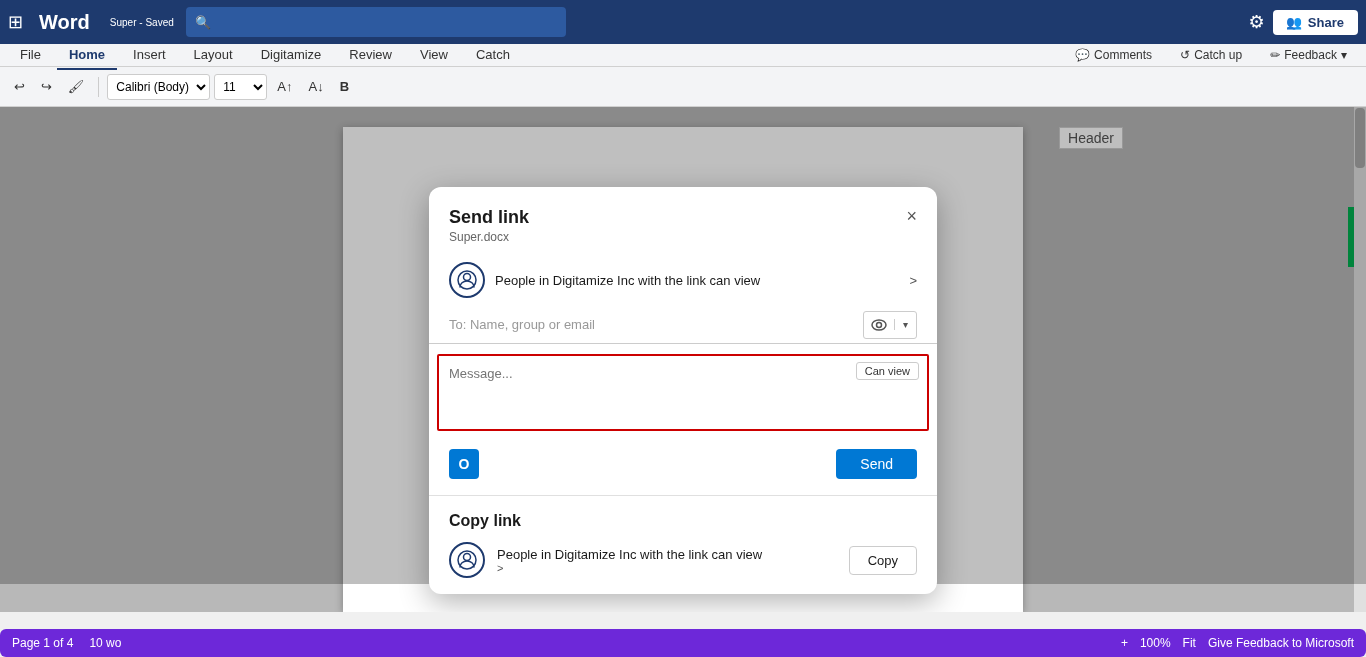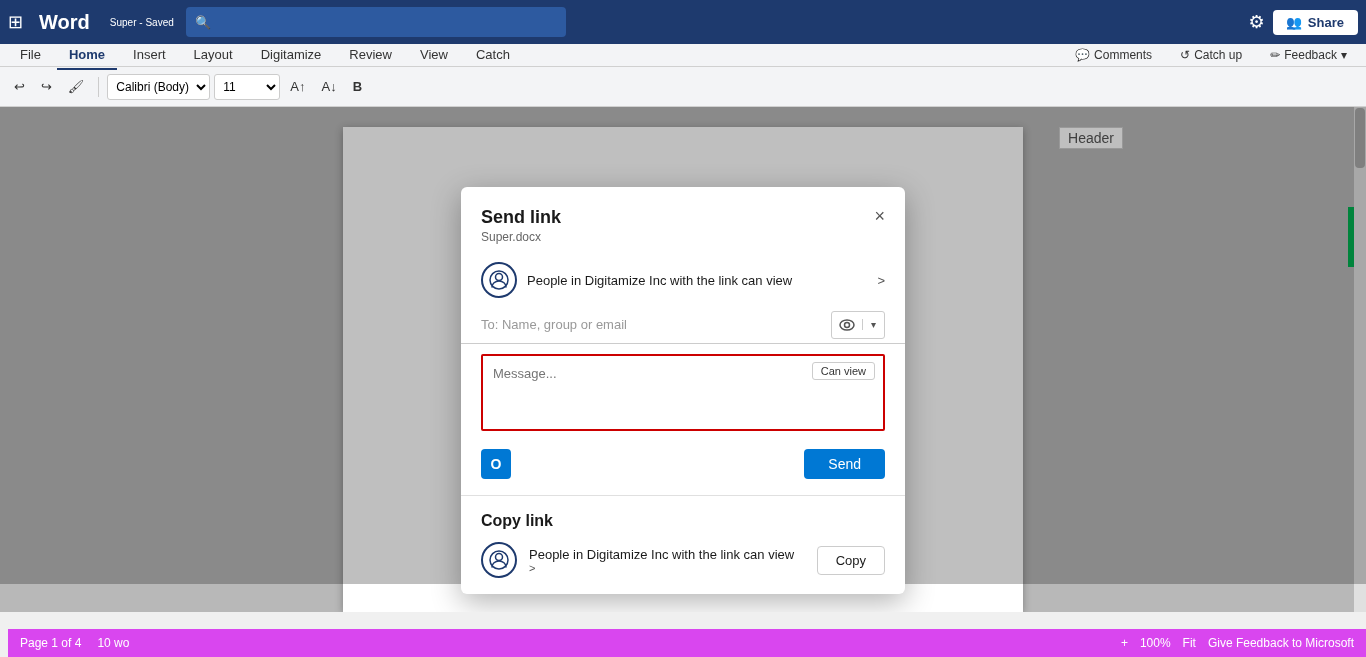--- a/index.html
+++ b/index.html
@@ -155,52 +155,53 @@
       position: absolute;
       right: 12px;
       top: 100px;
       width: 6px;
       height: 60px;
       background: #00b050;
     }
 
     
     .status-bar {
-      background: #d946ef;
+      background: #6d28d9;
       height: 28px;
       display: flex;
       align-items: center;
       padding: 0 12px;
       color: white;
       font-size: 12px;
       gap: 16px;
       position: absolute;
       bottom: 0;
-      left: 8px;
+      left: 0;
       right: 0;
+      border-radius: 6px;
     }
     .status-bar-right { margin-left: auto; display: flex; align-items: center; gap: 12px; }
 
     
     .modal-overlay {
       position: absolute;
       top: 0; left: 0; right: 0; bottom: 28px;
       background: rgba(0,0,0,0.25);
       display: flex;
       align-items: flex-start;
       justify-content: center;
       padding-top: 80px;
       z-index: 100;
     }
 
     
     .dialog {
       background: white;
-      border-radius: 6px;
-      width: 444px;
+      border-radius: 12px;
+      width: 508px;
       box-shadow: 0 8px 30px rgba(0,0,0,0.3);
       overflow: hidden;
     }
     .dialog-header {
       padding: 20px 20px 10px 20px;
       display: flex;
       align-items: flex-start;
       justify-content: space-between;
     }
     .dialog-title { font-size: 18px; font-weight: 600; color: #1a1a1a; }
@@ -271,21 +272,21 @@
       justify-content: center;
       font-size: 10px;
       color: #555;
       cursor: pointer;
       background: none;
       border: none;
       border-left: 1px solid #ccc;
     }
 
     .message-area {
-      margin: 10px 20px;
+      margin: 10px 8px;
       border: 2px solid #cc0000;
       border-radius: 2px;
       position: relative;
       min-height: 70px;
     }
     .message-textarea {
       width: 100%;
       min-height: 70px;
       border: none;
       outline: none;
@@ -407,21 +408,21 @@
 </div>
 
 <div class="toolbar">
   <button class="toolbar-btn">↩</button>
   <button class="toolbar-btn">↪</button>
   <button class="toolbar-btn">🖌</button>
   <div class="toolbar-sep"></div>
   <select class="font-select">
     <option>Calibri (Body)</option>
   </select>
-  <select class="font-select" style="width:66px;">
+  <select class="font-select" style="width:53px;">
     <option>11</option>
   </select>
   <button class="toolbar-btn">A↑</button>
   <button class="toolbar-btn">A↓</button>
   <button class="toolbar-btn" style="font-weight:900;">B</button>
 </div>
 
 <div class="doc-area">
   <div class="doc-page">
     <div class="doc-header-tag">Header</div>

